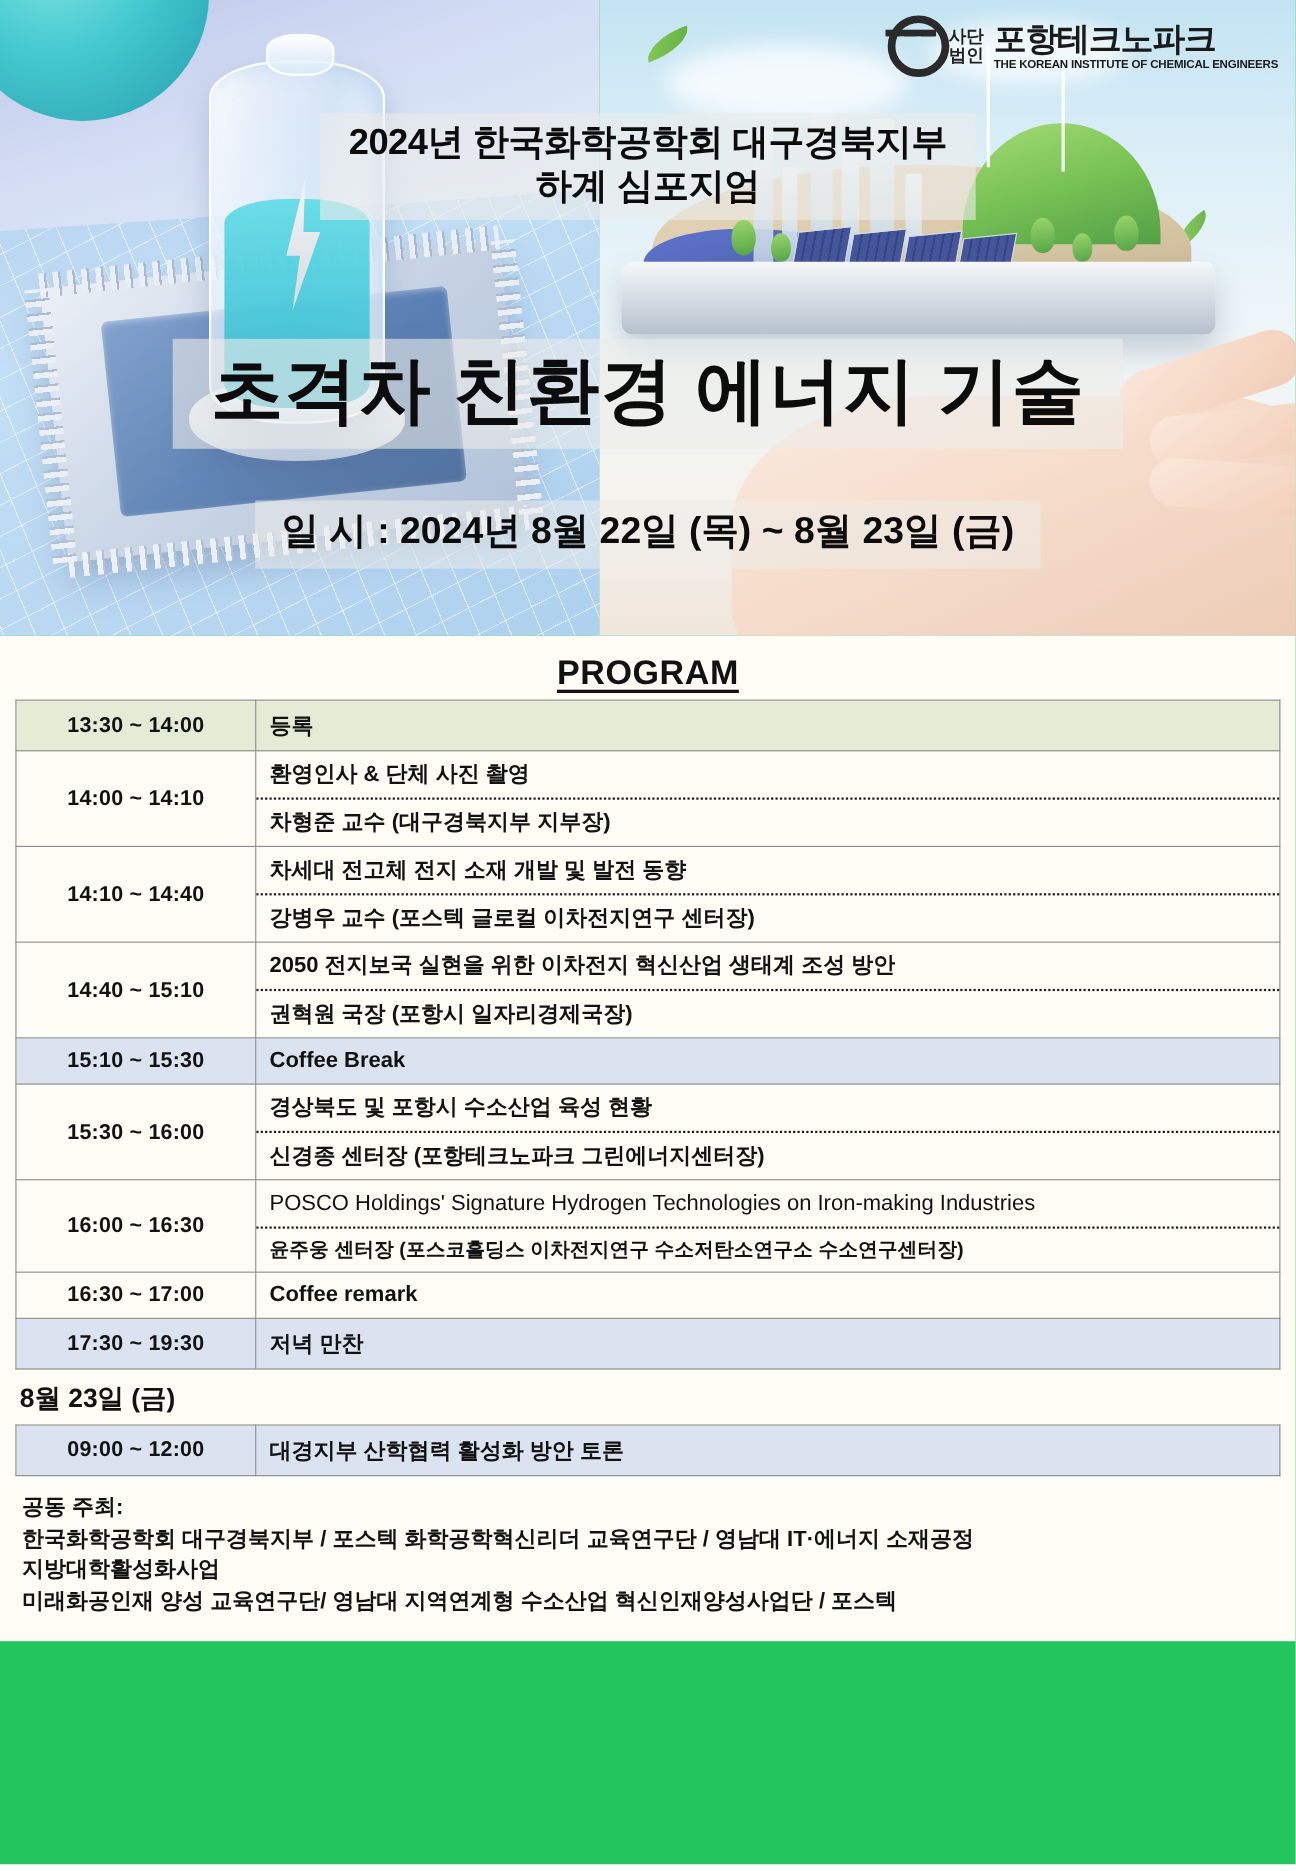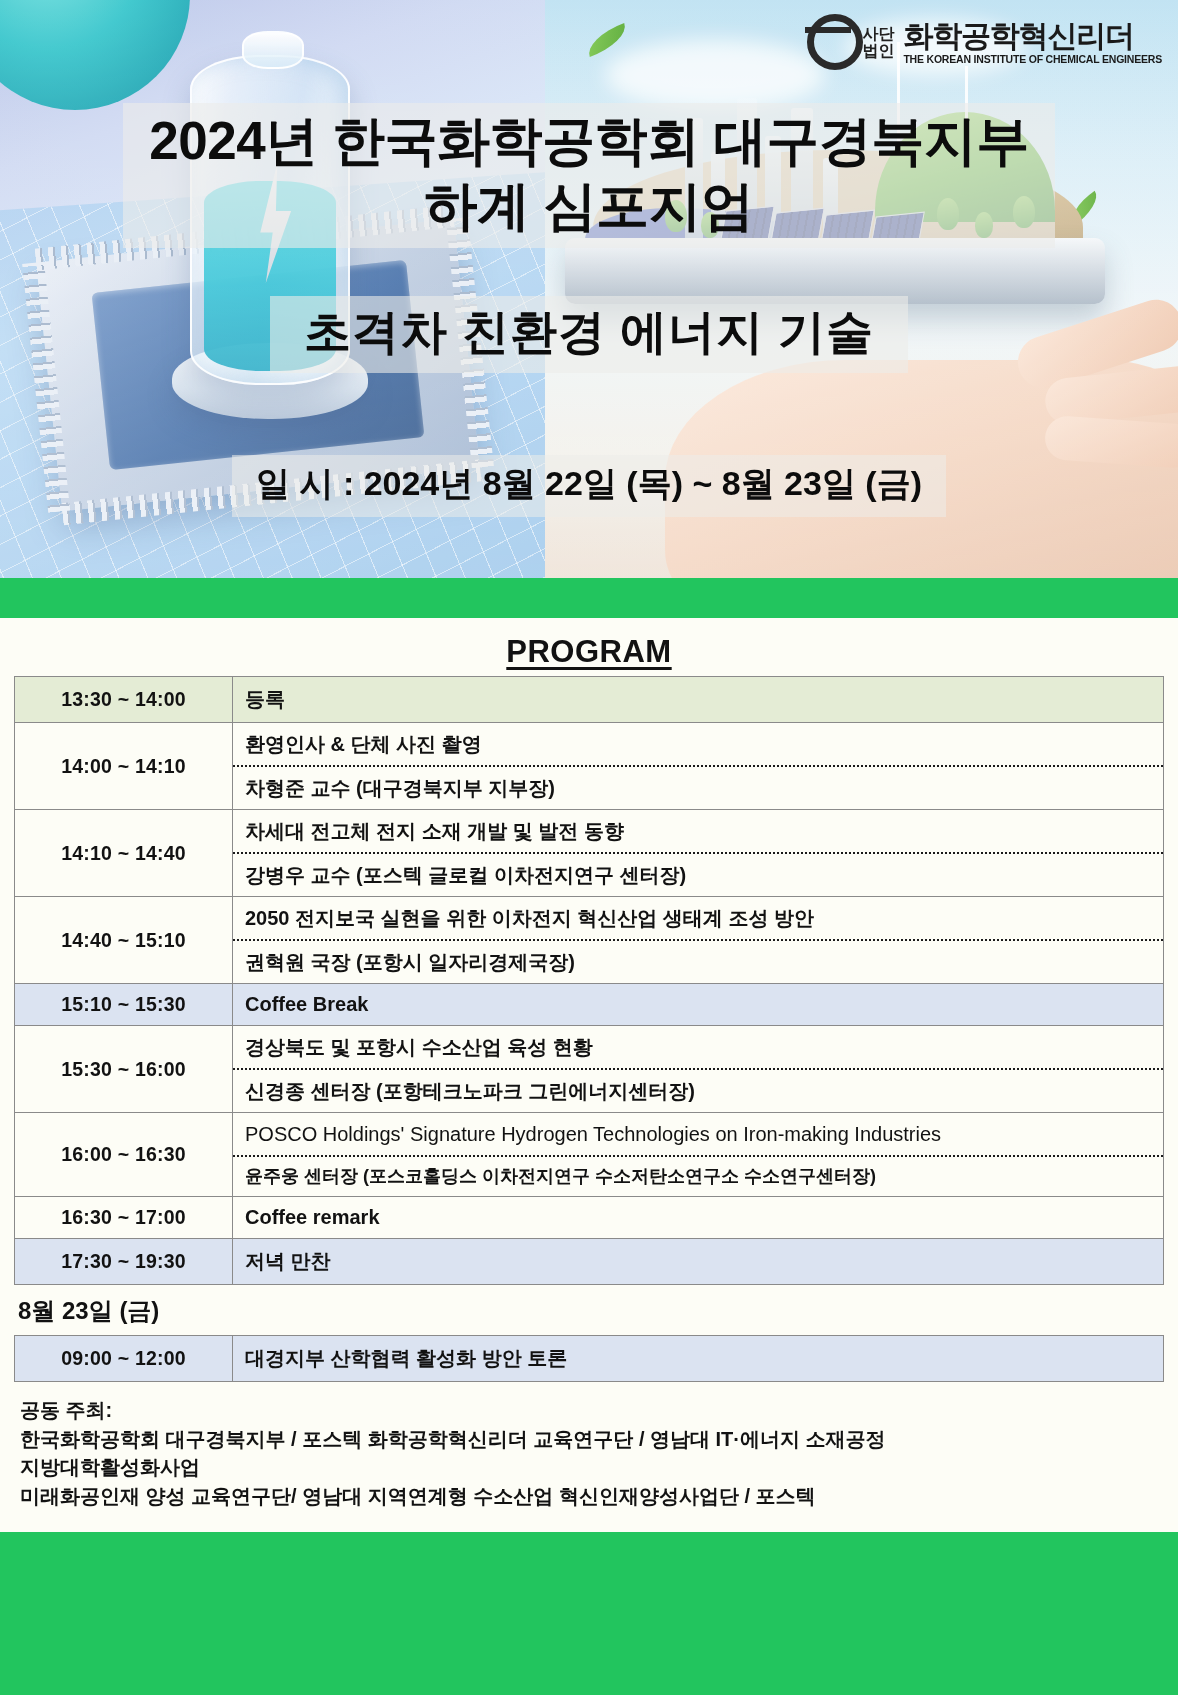--- a/index.html
+++ b/index.html
@@ -244,32 +244,32 @@
   .hero-text {
     position: absolute;
     left: 0; right: 0;
     text-align: center;
     color: #0c0c0c;
     font-weight: bold;
     z-index: 5;
   }
   .title-band {
     top: 103px;
-    font-size: 53px;
+    font-size: 33px;
     line-height: 1.22;
     letter-spacing: -0.5px;
   }
   .title-band .band-inner {
     display: inline-block;
     background: rgba(236,236,234,.62);
     padding: 6px 26px 10px;
   }
   .subject-band {
-    top: 296px;
-    font-size: 47px;
+    top: 308px;
+    font-size: 66px;
     line-height: 1.18;
     letter-spacing: 1px;
   }
   .subject-band .band-inner {
     display: inline-block;
     background: rgba(236,236,234,.6);
     padding: 8px 34px 14px;
   }
   .when-band {
     top: 455px;
@@ -347,21 +347,20 @@
   }
   .program-heading {
     text-align: center;
     font-size: 31px;
     font-weight: bold;
     color: #121212;
     text-decoration: underline;
     text-underline-offset: 5px;
     padding: 16px 0 6px 0;
     letter-spacing: 0.5px;
-    margin-top: 40px;
   }
   .day-heading {
     font-size: 24px;
     font-weight: bold;
     color: #121212;
     padding: 10px 0 8px 4px;
   }
 
   table.sched {
     width: 100%;
@@ -497,21 +496,21 @@
     <div class="society-logo">
       <div class="logo-mark">
         <div class="crown"></div>
         <div class="ring"></div>
       </div>
       <div class="logo-kr-small">
         <div>사단</div>
         <div>법인</div>
       </div>
       <div class="logo-right">
-        <div class="logo-kr-big">화학공학혁신리더</div>
+        <div class="logo-kr-big">포항테크노파크</div>
         <div class="logo-en">THE KOREAN INSTITUTE OF CHEMICAL ENGINEERS</div>
       </div>
     </div>
 
     <div class="hero-text title-band">
       <span class="band-inner">
         <span class="when-line">2024년 한국화학공학회 대구경북지부</span>
         <span class="when-line">하계 심포지엄</span>
       </span>
     </div>

